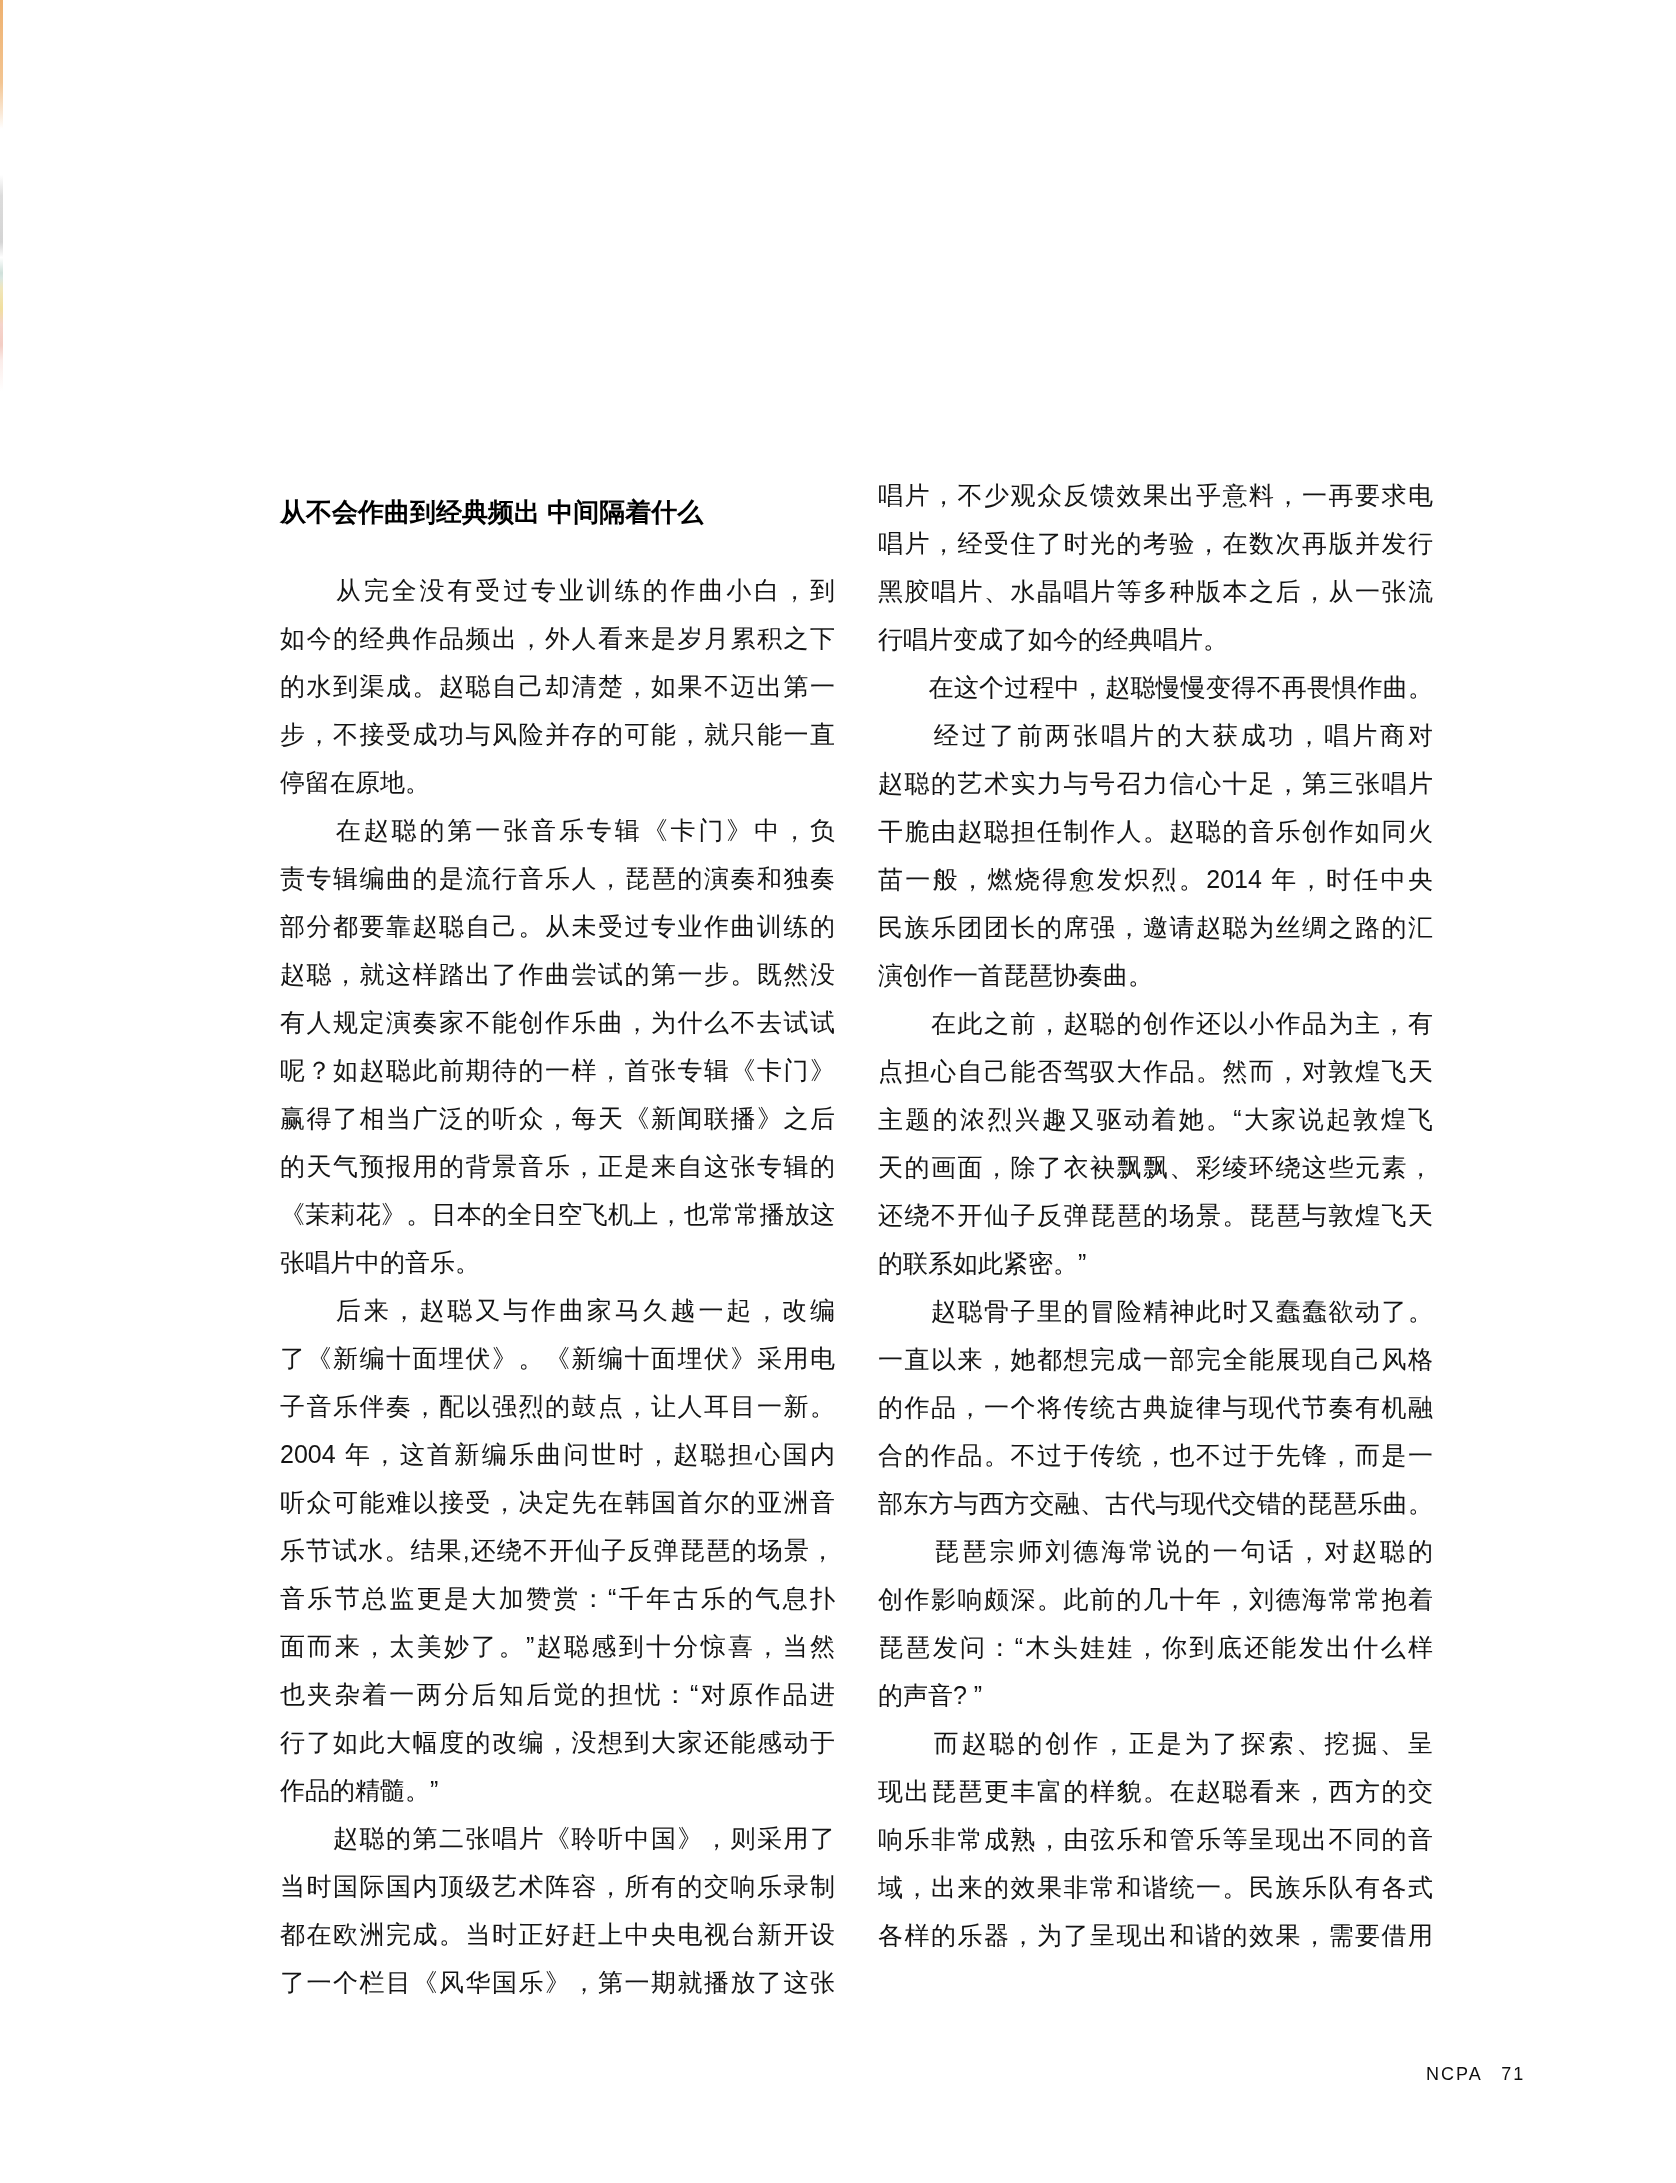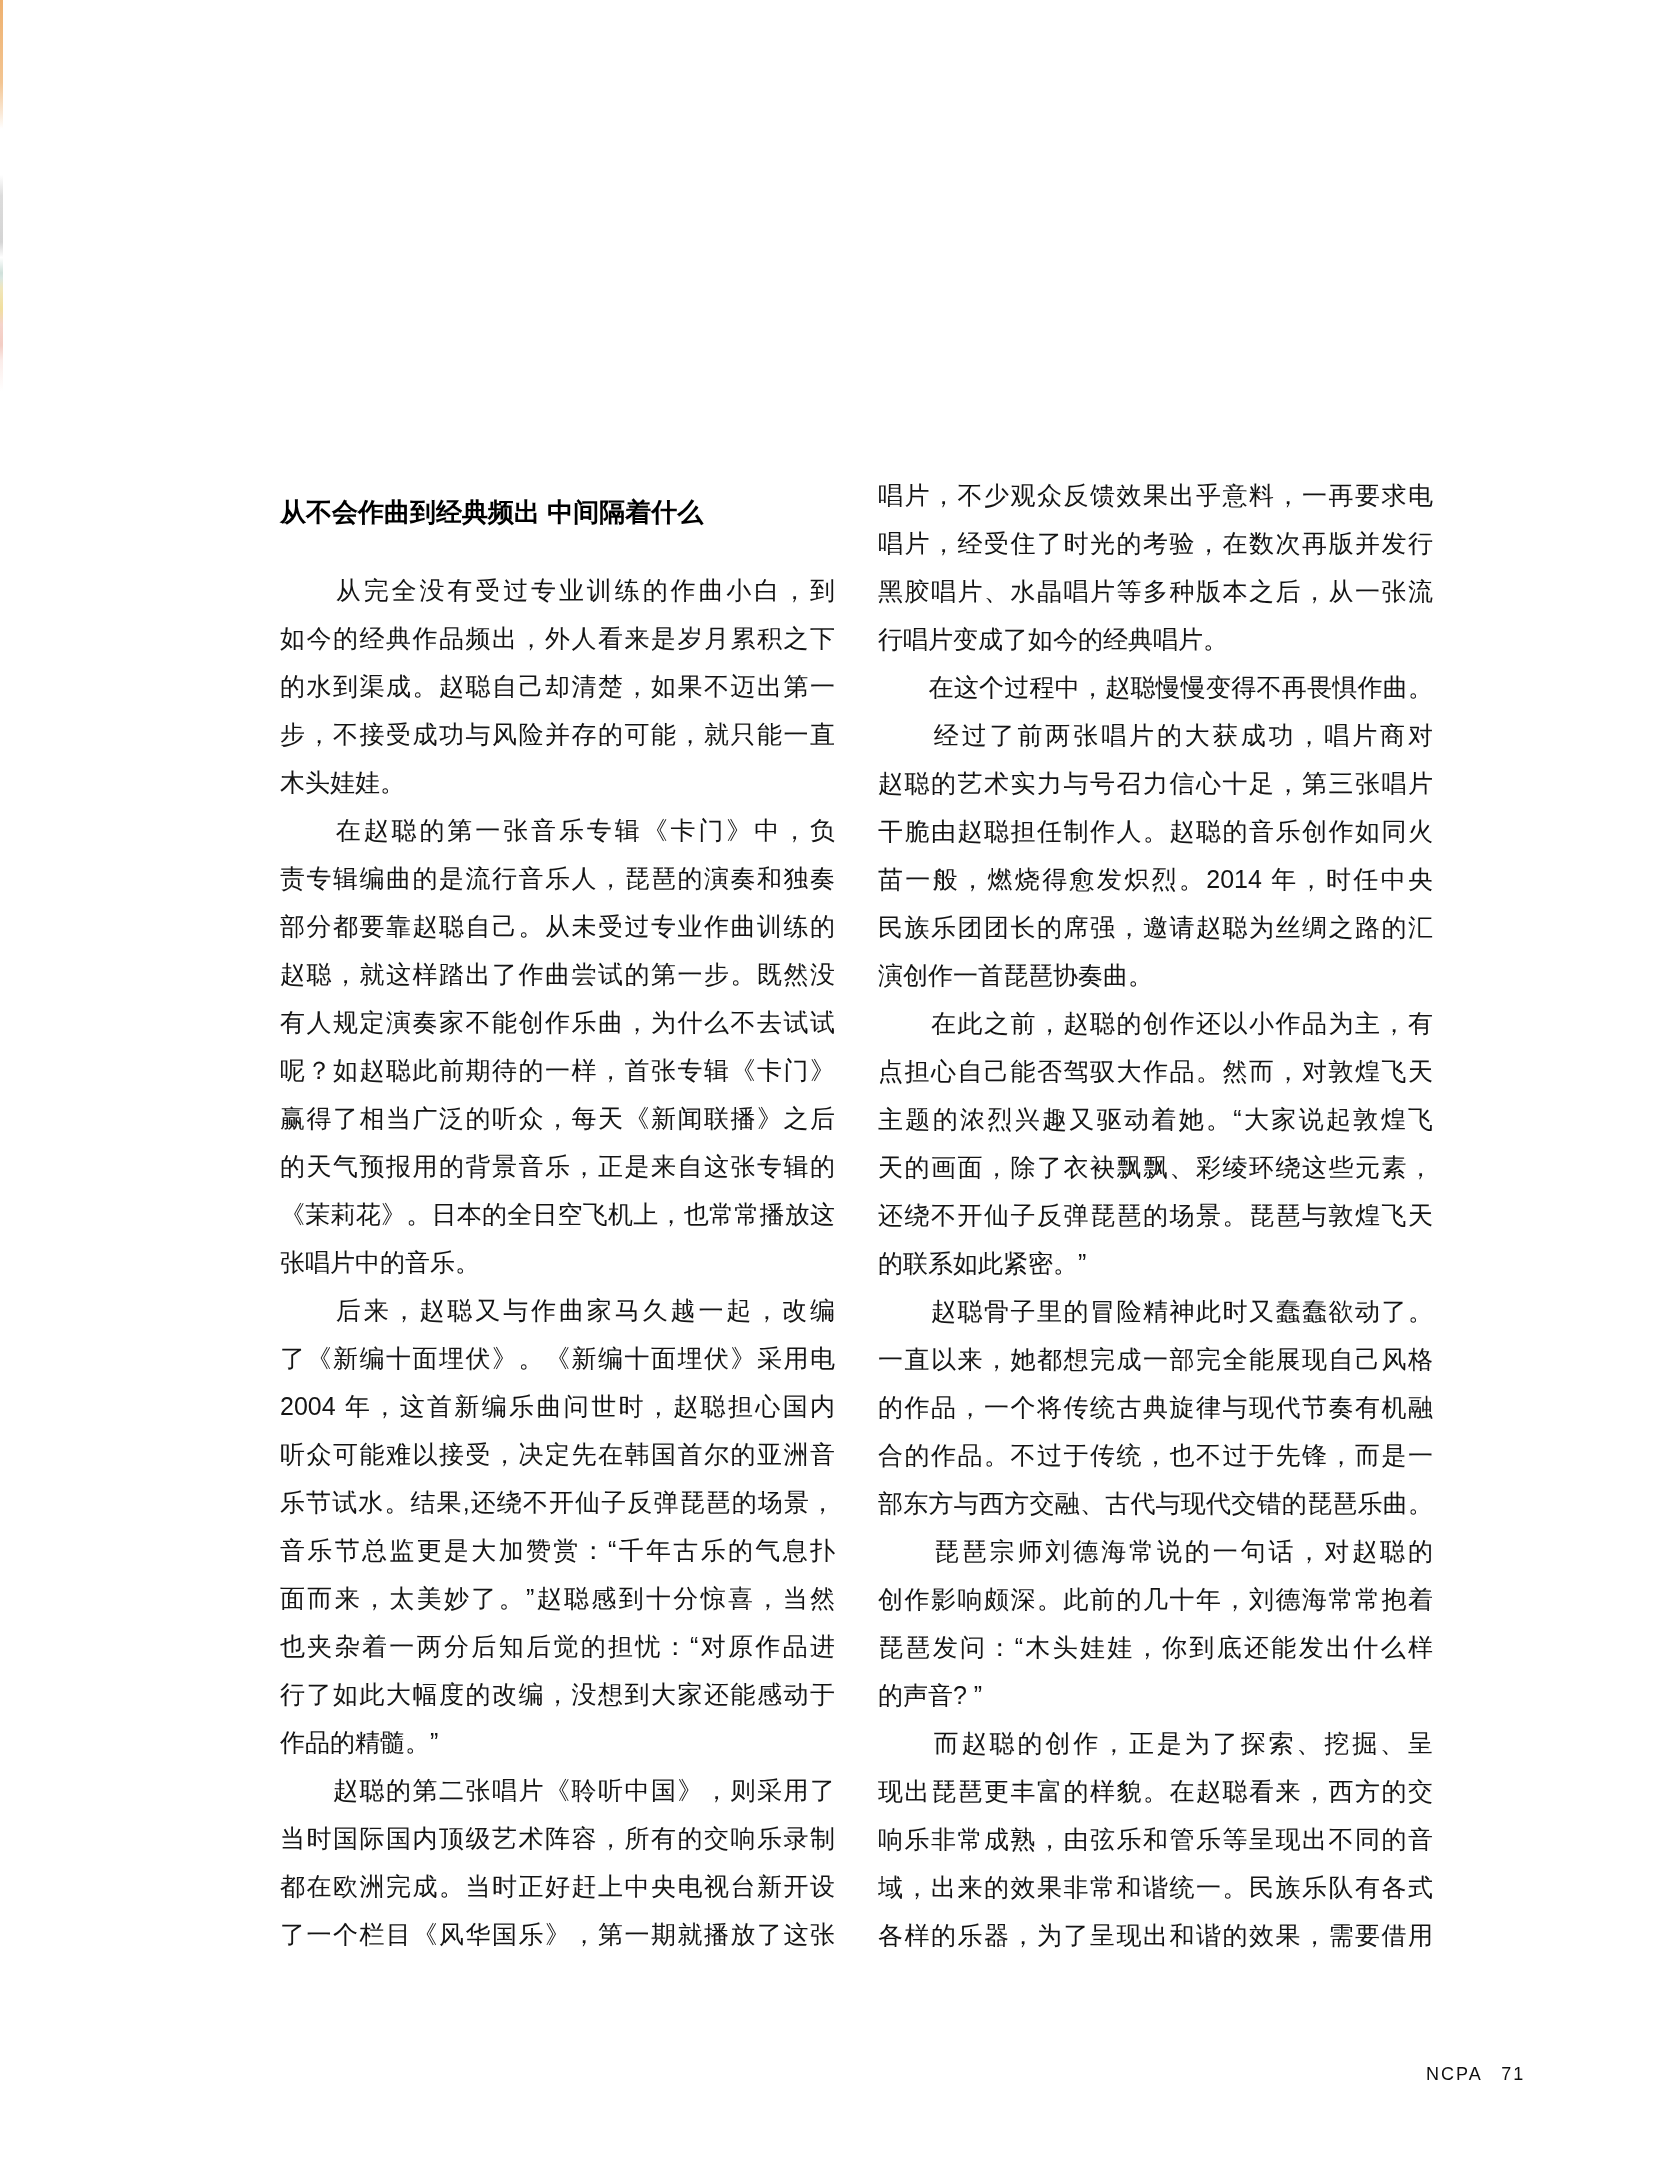--- a/index.html
+++ b/index.html
@@ -83,33 +83,34 @@
 
   <div class="edge-stripe"></div>
 
   <h1 class="article-heading">从不会作曲到经典频出 中间隔着什么</h1>
 
   <div class="col col-left">
       <div class="line just">　　从完全没有受过专业训练的作曲小白，到</div>
       <div class="line just">如今的经典作品频出，外人看来是岁月累积之下</div>
       <div class="line just">的水到渠成。赵聪自己却清楚，如果不迈出第一</div>
       <div class="line just">步，不接受成功与风险并存的可能，就只能一直</div>
-      <div class="line">木头娃娃。</div>
+      <div class="line">停留在原地。</div>
       <div class="line just">　　在赵聪的第一张音乐专辑《卡门》中，负</div>
       <div class="line just">责专辑编曲的是流行音乐人，琵琶的演奏和独奏</div>
       <div class="line just">部分都要靠赵聪自己。从未受过专业作曲训练的</div>
       <div class="line just">赵聪，就这样踏出了作曲尝试的第一步。既然没</div>
       <div class="line just">有人规定演奏家不能创作乐曲，为什么不去试试</div>
       <div class="line just">呢？如赵聪此前期待的一样，首张专辑《卡门》</div>
       <div class="line just">赢得了相当广泛的听众，每天《新闻联播》之后</div>
       <div class="line just">的天气预报用的背景音乐，正是来自这张专辑的</div>
       <div class="line just">《茉莉花》。日本的全日空飞机上，也常常播放这</div>
       <div class="line">张唱片中的音乐。</div>
       <div class="line just">　　后来，赵聪又与作曲家马久越一起，改编</div>
       <div class="line just">了《新编十面埋伏》。《新编十面埋伏》采用电</div>
+      <div class="line just">子音乐伴奏，配以强烈的鼓点，让人耳目一新。</div>
       <div class="line just">2004 年，这首新编乐曲问世时，赵聪担心国内</div>
       <div class="line just">听众可能难以接受，决定先在韩国首尔的亚洲音</div>
       <div class="line just">乐节试水。结果,还绕不开仙子反弹琵琶的场景，</div>
       <div class="line just">音乐节总监更是大加赞赏：“千年古乐的气息扑</div>
       <div class="line just">面而来，太美妙了。”赵聪感到十分惊喜，当然</div>
       <div class="line just">也夹杂着一两分后知后觉的担忧：“对原作品进</div>
       <div class="line just">行了如此大幅度的改编，没想到大家还能感动于</div>
       <div class="line">作品的精髓。”</div>
       <div class="line just">　　赵聪的第二张唱片《聆听中国》，则采用了</div>
       <div class="line just">当时国际国内顶级艺术阵容，所有的交响乐录制</div>

